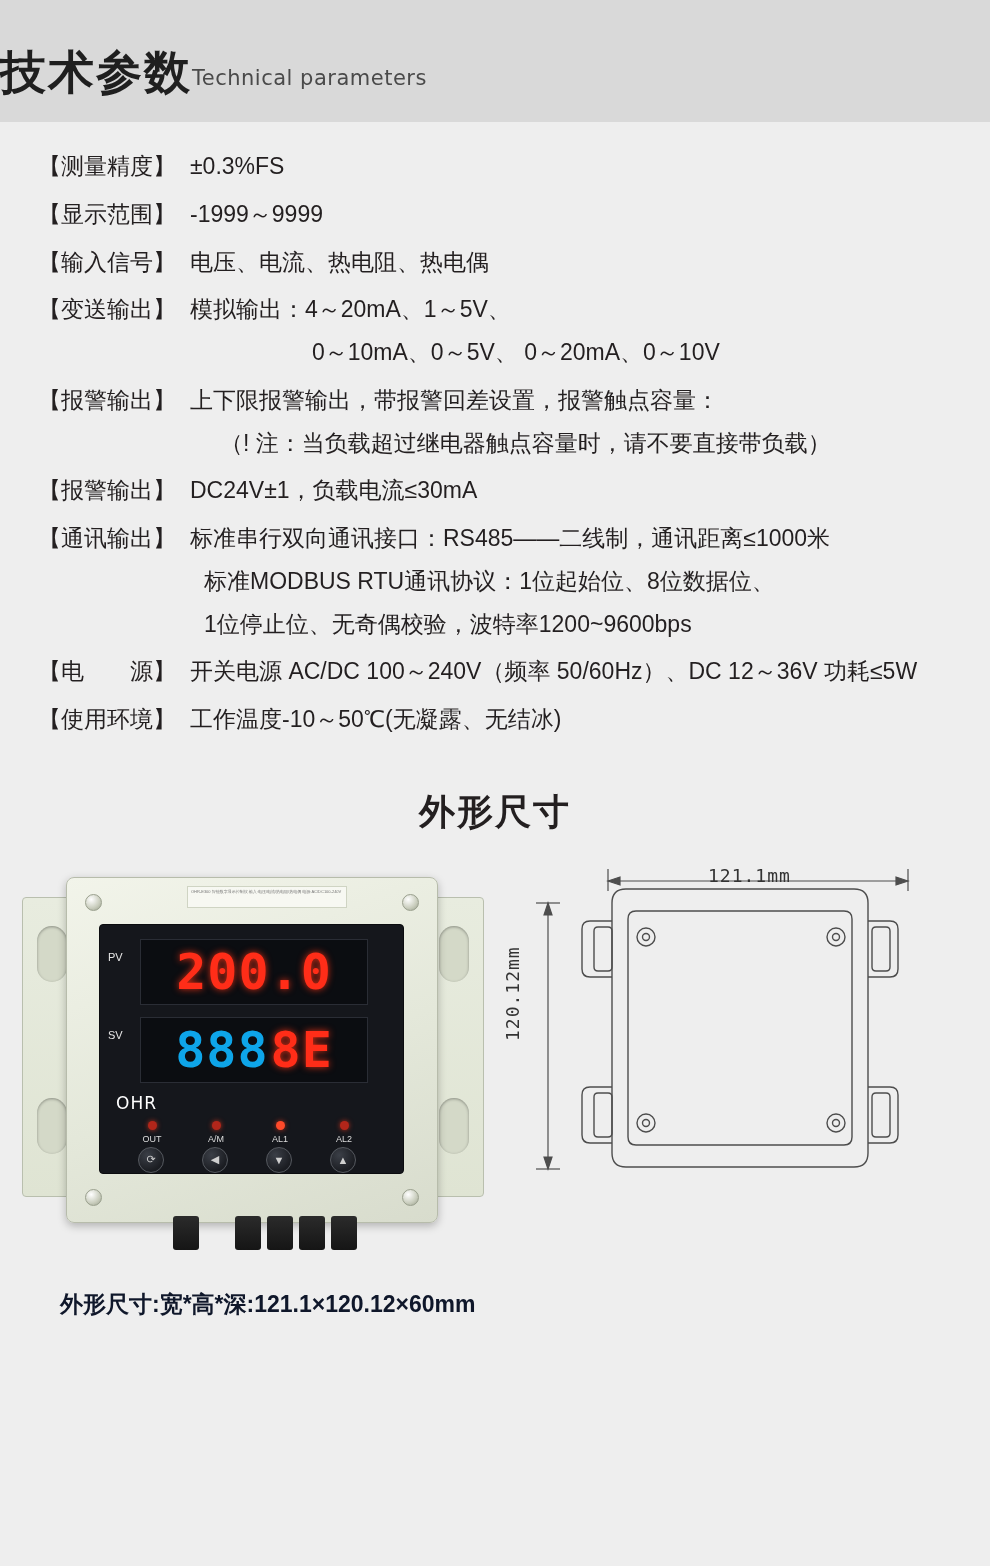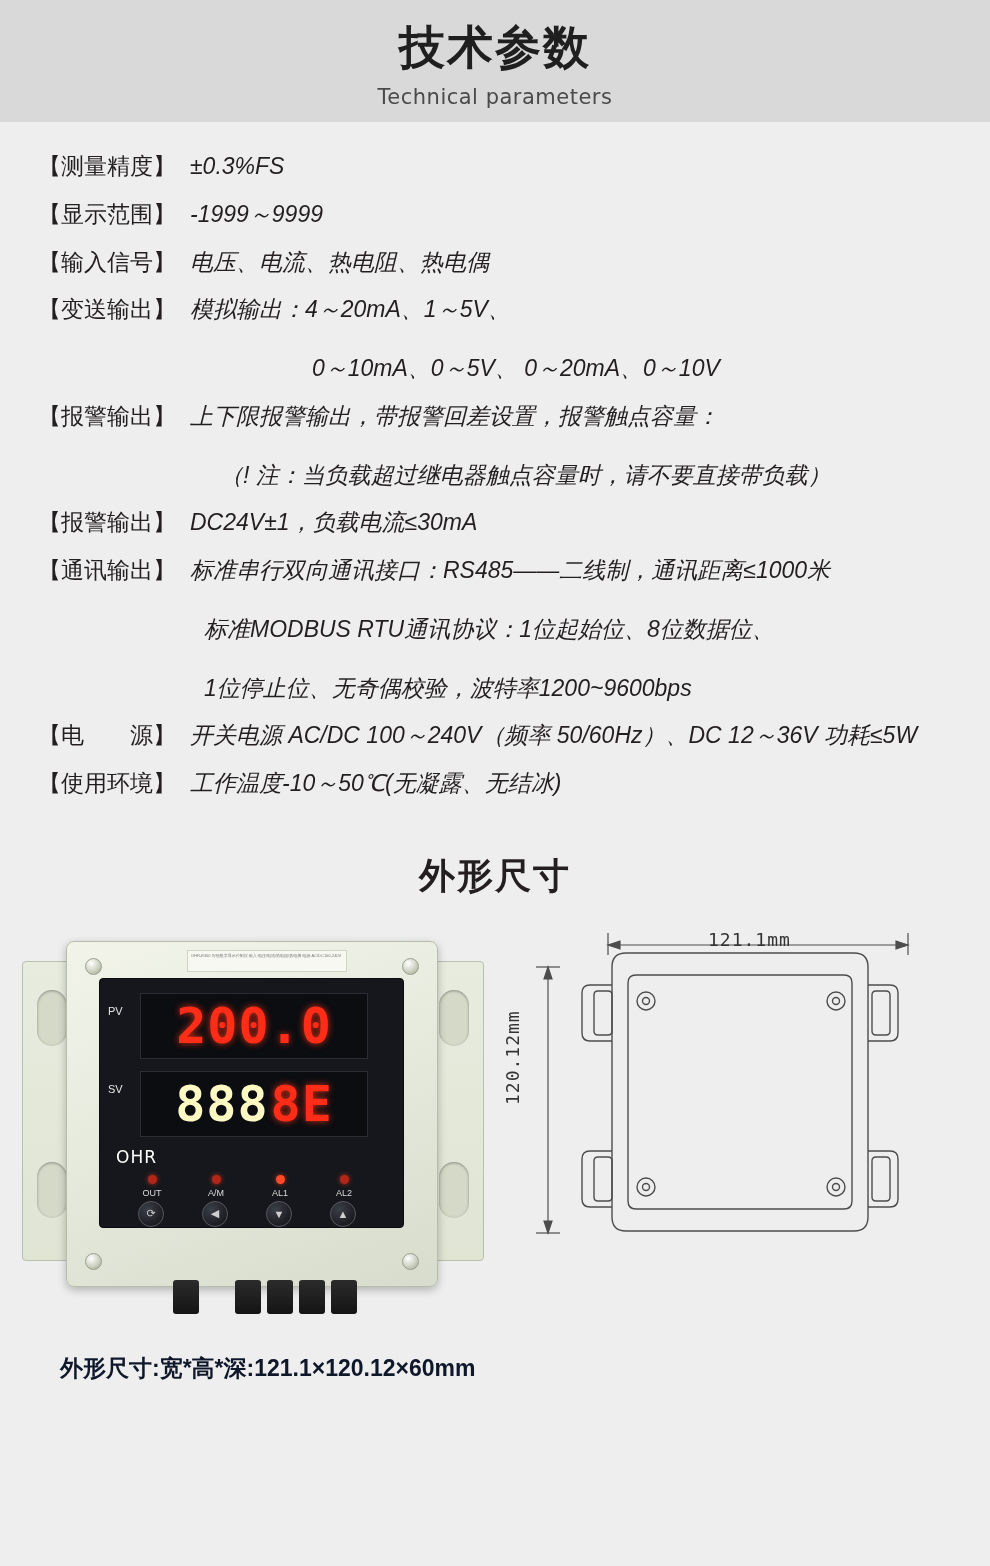--- a/index.html
+++ b/index.html
@@ -13,21 +13,20 @@
     overflow: hidden;
     position: relative;
   }
 
   
   .header {
     width: 990px;
     height: 122px;
     background: #d9d9d9;
     display: flex;
-    flex-direction: column;
     align-items: center;
     justify-content: flex-start;
     padding-top: 22px;
   }
   .header-title {
     font-size: 46px;
     font-weight: bold;
     letter-spacing: 2px;
     line-height: 1.1;
     color: #1f1f1f;
@@ -50,23 +49,23 @@
     align-items: flex-start;
     margin-bottom: 19px;
     font-size: 23px;
     line-height: 1.25;
   }
   .spec-key {
     flex: 0 0 152px;
     white-space: nowrap;
     font-size: 23px;
   }
-  .spec-val { flex: 1 1 auto; font-style: italic; }
+  .spec-val { flex: 1 1 auto; }
   .spec-val .line { display: block; white-space: nowrap; }
-  .spec-val .line + .line { margin-top: 30px; }
+  .spec-val .line + .line { margin-top: 14px; }
   .indent-1 { padding-left: 122px; }
   .indent-2 { padding-left: 14px; }
   .indent-3 { padding-left: 30px; }
 
   
   .dim-heading {
     text-align: center;
     font-size: 36px;
     font-weight: bold;
     margin-top: 54px;
@@ -143,21 +142,21 @@
     border: 1px solid #cfd4c3;
     font-size: 4px;
     color: #777;
     overflow: hidden;
     line-height: 1.5;
     padding: 2px 3px;
   }
 
   .panel {
     position: absolute;
-    left: 32px; top: 36px;
+    left: 32px; top: 46px;
     width: 305px; height: 250px;
     background: #15171c;
     border-radius: 4px;
     border: 1px solid #0b0c0f;
   }
   .disp {
     position: absolute;
     left: 40px;
     width: 228px;
     height: 66px;
@@ -182,21 +181,21 @@
     align-items: center;
     justify-content: center;
     gap: 2px;
     font-family: "DejaVu Sans Mono", monospace;
     font-weight: bold;
     font-size: 50px;
     letter-spacing: 1px;
     color: #ff2d18;
     text-shadow: 0 0 7px rgba(255,50,20,.85);
   }
-  .digits .dim { color: #fef9c3; text-shadow: none; }
+  .digits .dim { color: #0ea5e9; text-shadow: none; }
   .ohr {
     position: absolute;
     left: 16px; top: 168px;
     font-size: 17px;
     font-weight: normal;
     color: #ffffff;
     letter-spacing: 1px;
     font-family: "DejaVu Sans", sans-serif;
   }
   .leds { position: absolute; top: 196px; left: 0; width: 308px; height: 26px; }

